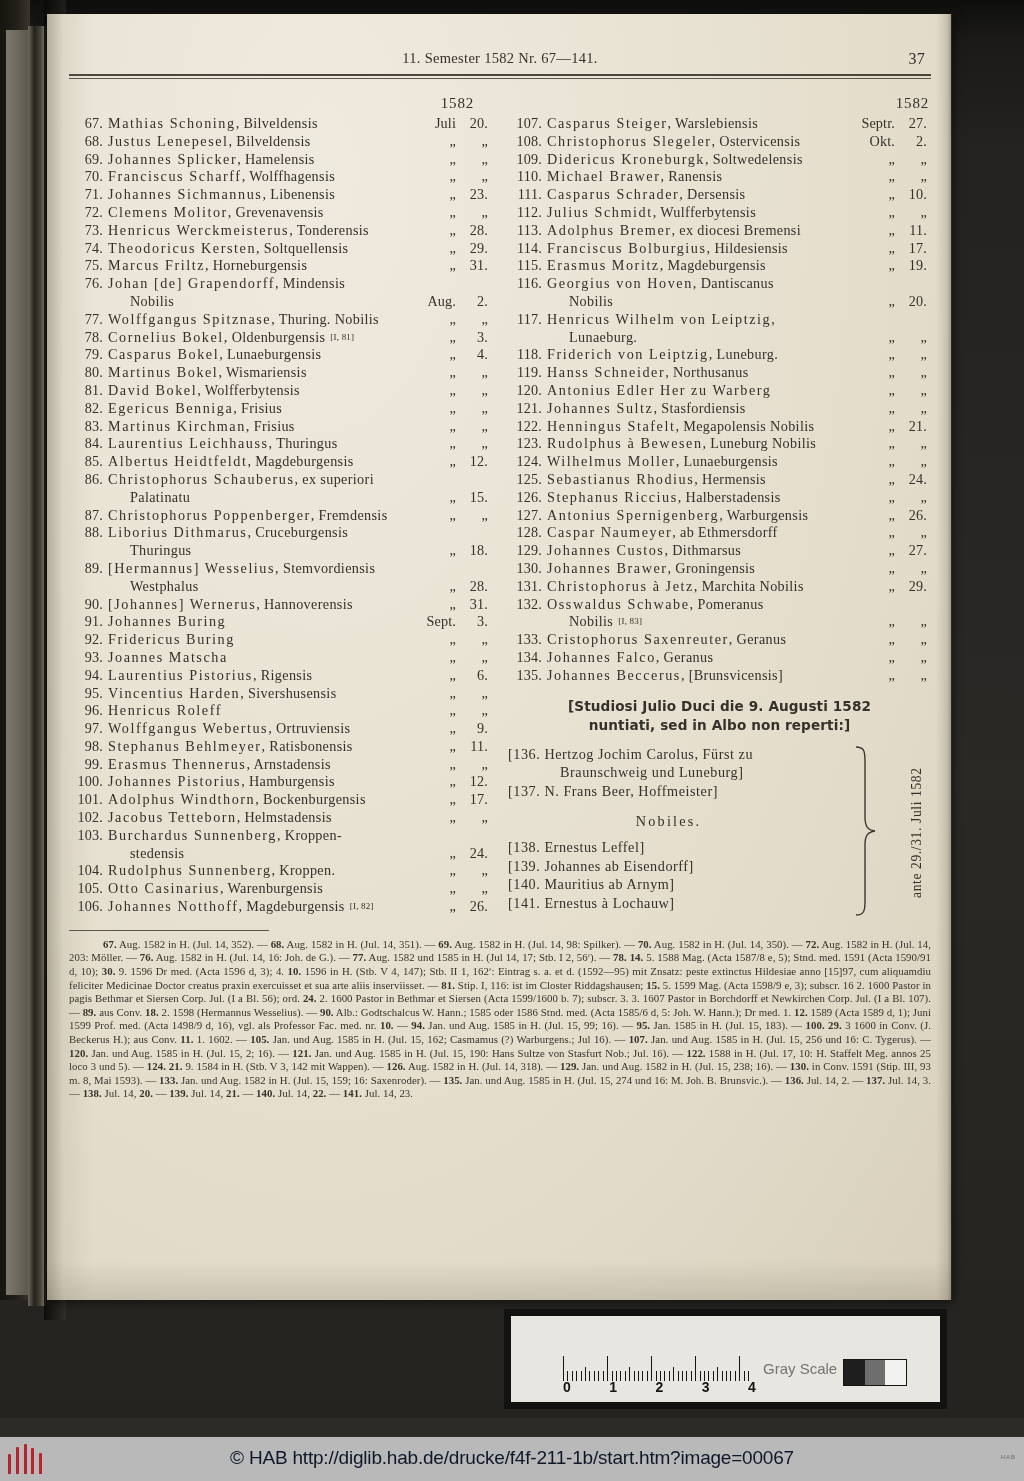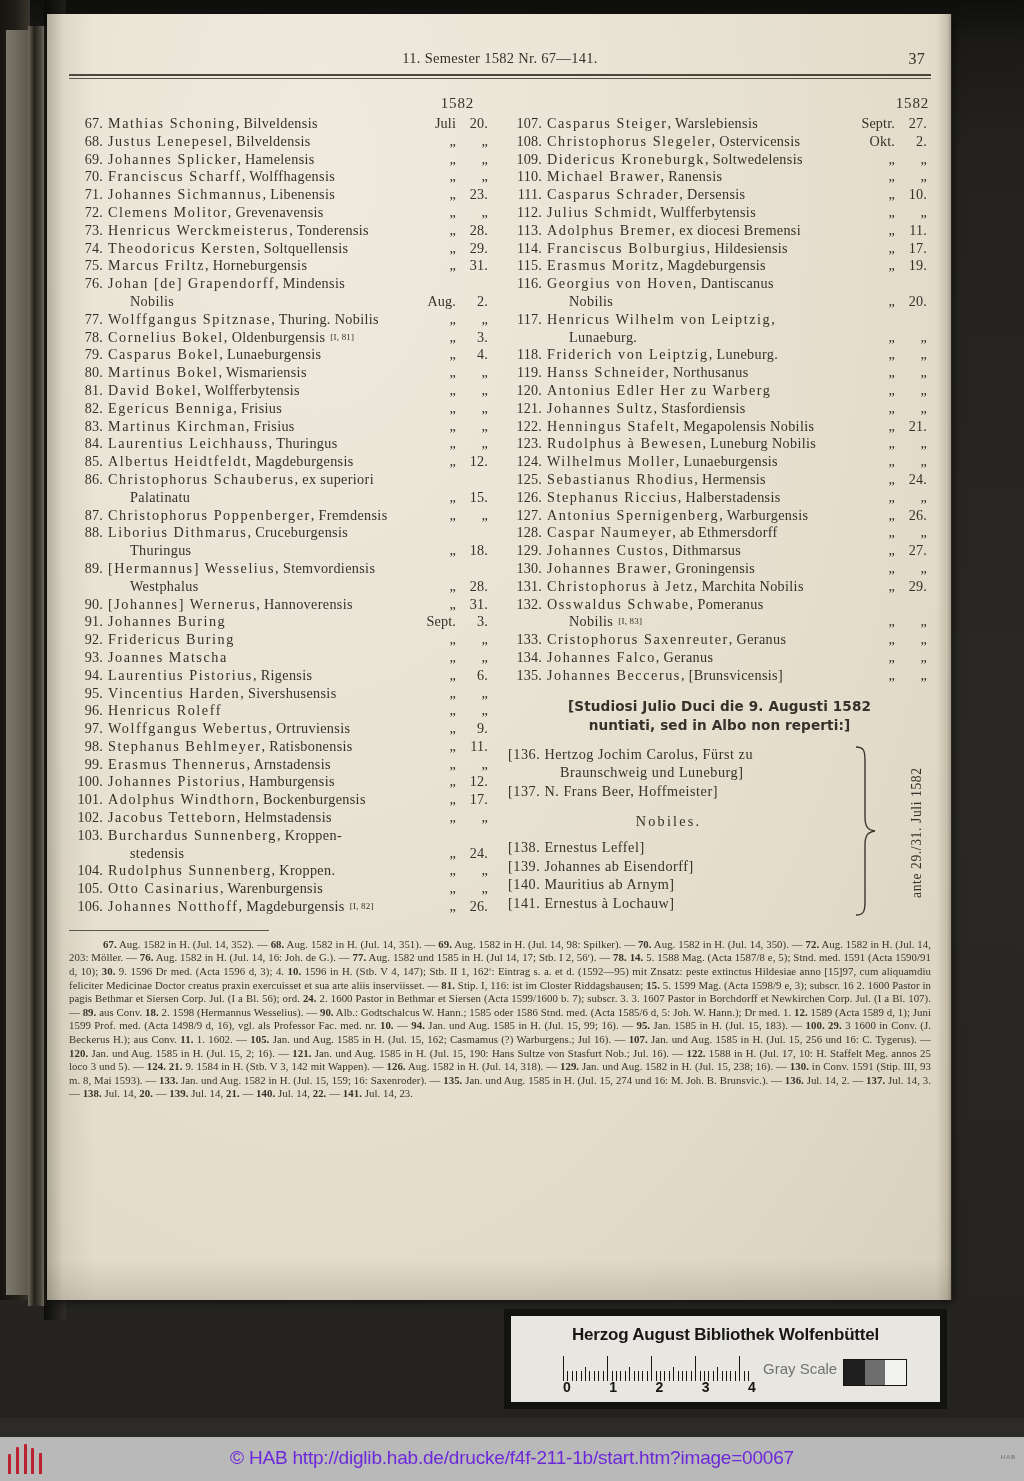--- a/index.html
+++ b/index.html
@@ -313,21 +313,21 @@
     width: 1024px;
     height: 44px;
     background: #b9b9b9;
     font-family: "Liberation Sans", sans-serif;
   }
   #bar-url {
     position: absolute;
     left: 0; right: 0; top: 10px;
     text-align: center;
     font-size: 19px;
-    color: #6d28d9;
+    color: #0f172a;
     letter-spacing: -.2px;
   }
   #bar-logo {
     position: absolute;
     left: 8px; top: 7px;
     width: 34px; height: 30px;
     display: flex;
     justify-content: space-between;
   }
   #bar-logo i {
@@ -892,21 +892,20 @@
 
     <div id="fn-rule"></div>
     <div id="footnotes">
       <p><span class="fnum">67.</span> Aug. 1582 in H. (Jul. 14, 352). — <span class="fnum">68.</span> Aug. 1582 in H. (Jul. 14, 351). — <span class="fnum">69.</span> Aug. 1582 in H. (Jul. 14, 98: Spilker). — <span class="fnum">70.</span> Aug. 1582 in H. (Jul. 14, 350). — <span class="fnum">72.</span> Aug. 1582 in H. (Jul. 14, 203: Möller. — <span class="fnum">76.</span> Aug. 1582 in H. (Jul. 14, 16: Joh. de G.). — <span class="fnum">77.</span> Aug. 1582 und 1585 in H. (Jul 14, 17; Stb. I 2, 56ʹ). — <span class="fnum">78.</span> <span class="fnum">14.</span> 5. 1588 Mag. (Acta 1587/8 e, 5); Stnd. med. 1591 (Acta 1590/91 d, 10); <span class="fnum">30.</span> 9. 1596 Dr med. (Acta 1596 d, 3); 4. <span class="fnum">10.</span> 1596 in H. (Stb. V 4, 147); Stb. II 1, 162ʹ: Eintrag s. a. et d. (1592—95) mit Znsatz: peste extinctus Hildesiae anno [15]97, cum aliquamdiu feliciter Medicinae Doctor creatus praxin exercuisset et sua arte aliis inserviisset. — <span class="fnum">81.</span> Stip. I, 116: ist im Closter Riddagshausen; <span class="fnum">15.</span> 5. 1599 Mag. (Acta 1598/9 e, 3); subscr. 16 2. 1600 Pastor in pagis Bethmar et Siersen Corp. Jul. (I a Bl. 56); ord. <span class="fnum">24.</span> 2. 1600 Pastor in Bethmar et Siersen (Acta 1599/1600 b. 7); subscr. 3. 3. 1607 Pastor in Borchdorff et Newkirchen Corp. Jul. (I a Bl. 107). — <span class="fnum">89.</span> aus Conv. <span class="fnum">18.</span> 2. 1598 (Hermannus Wesselius). — <span class="fnum">90.</span> Alb.: Godtschalcus W. Hann.; 1585 oder 1586 Stnd. med. (Acta 1585/6 d, 5: Joh. W. Hann.); Dr med. 1. <span class="fnum">12.</span> 1589 (Acta 1589 d, 1); Juni 1599 Prof. med. (Acta 1498/9 d, 16), vgl. als Professor Fac. med. nr. <span class="fnum">10.</span> — <span class="fnum">94.</span> Jan. und Aug. 1585 in H. (Jul. 15, 99; 16). — <span class="fnum">95.</span> Jan. 1585 in H. (Jul. 15, 183). — <span class="fnum">100.</span> <span class="fnum">29.</span> 3 1600 in Conv. (J. Beckerus H.); aus Conv. <span class="fnum">11.</span> 1. 1602. — <span class="fnum">105.</span> Jan. und Aug. 1585 in H. (Jul. 15, 162; Casmamus (?) Warburgens.; Jul 16). — <span class="fnum">107.</span> Jan. und Aug. 1585 in H. (Jul. 15, 256 und 16: C. Tygerus). — <span class="fnum">120.</span> Jan. und Aug. 1585 in H. (Jul. 15, 2; 16). — <span class="fnum">121.</span> Jan. und Aug. 1585 in H. (Jul. 15, 190: Hans Sultze von Stasfurt Nob.; Jul. 16). — <span class="fnum">122.</span> 1588 in H. (Jul. 17, 10: H. Staffelt Meg. annos 25 loco 3 und 5). — <span class="fnum">124.</span> <span class="fnum">21.</span> 9. 1584 in H. (Stb. V 3, 142 mit Wappen). — <span class="fnum">126.</span> Aug. 1582 in H. (Jul. 14, 318). — <span class="fnum">129.</span> Jan. und Aug. 1582 in H. (Jul. 15, 238; 16). — <span class="fnum">130.</span> in Conv. 1591 (Stip. III, 93 m. 8, Mai 1593). — <span class="fnum">133.</span> Jan. und Aug. 1582 in H. (Jul. 15, 159; 16: Saxenroder). — <span class="fnum">135.</span> Jan. und Aug. 1585 in H. (Jul. 15, 274 und 16: M. Joh. B. Brunsvic.). — <span class="fnum">136.</span> Jul. 14, 2. — <span class="fnum">137.</span> Jul. 14, 3. — <span class="fnum">138.</span> Jul. 14, <span class="fnum">20.</span> — <span class="fnum">139.</span> Jul. 14, <span class="fnum">21.</span> — <span class="fnum">140.</span> Jul. 14, <span class="fnum">22.</span> — <span class="fnum">141.</span> Jul. 14, 23.</p>
     </div>
 
   </div>
 </div>
 
 <div id="target-card">
-  <div id="target-title">Herzog August Bibliothek Wolfenbüttel</div>
   <div id="ruler">
       <div class="tick" style="left: 0px; height: 25px;"></div>
       <div class="tick" style="left: 4.4px; height: 10px;"></div>
       <div class="tick" style="left: 8.8px; height: 10px;"></div>
       <div class="tick" style="left: 13.2px; height: 10px;"></div>
       <div class="tick" style="left: 17.6px; height: 10px;"></div>
       <div class="tick" style="left: 22px; height: 14px;"></div>
       <div class="tick" style="left: 26.4px; height: 10px;"></div>
       <div class="tick" style="left: 30.8px; height: 10px;"></div>
       <div class="tick" style="left: 35.2px; height: 10px;"></div>

